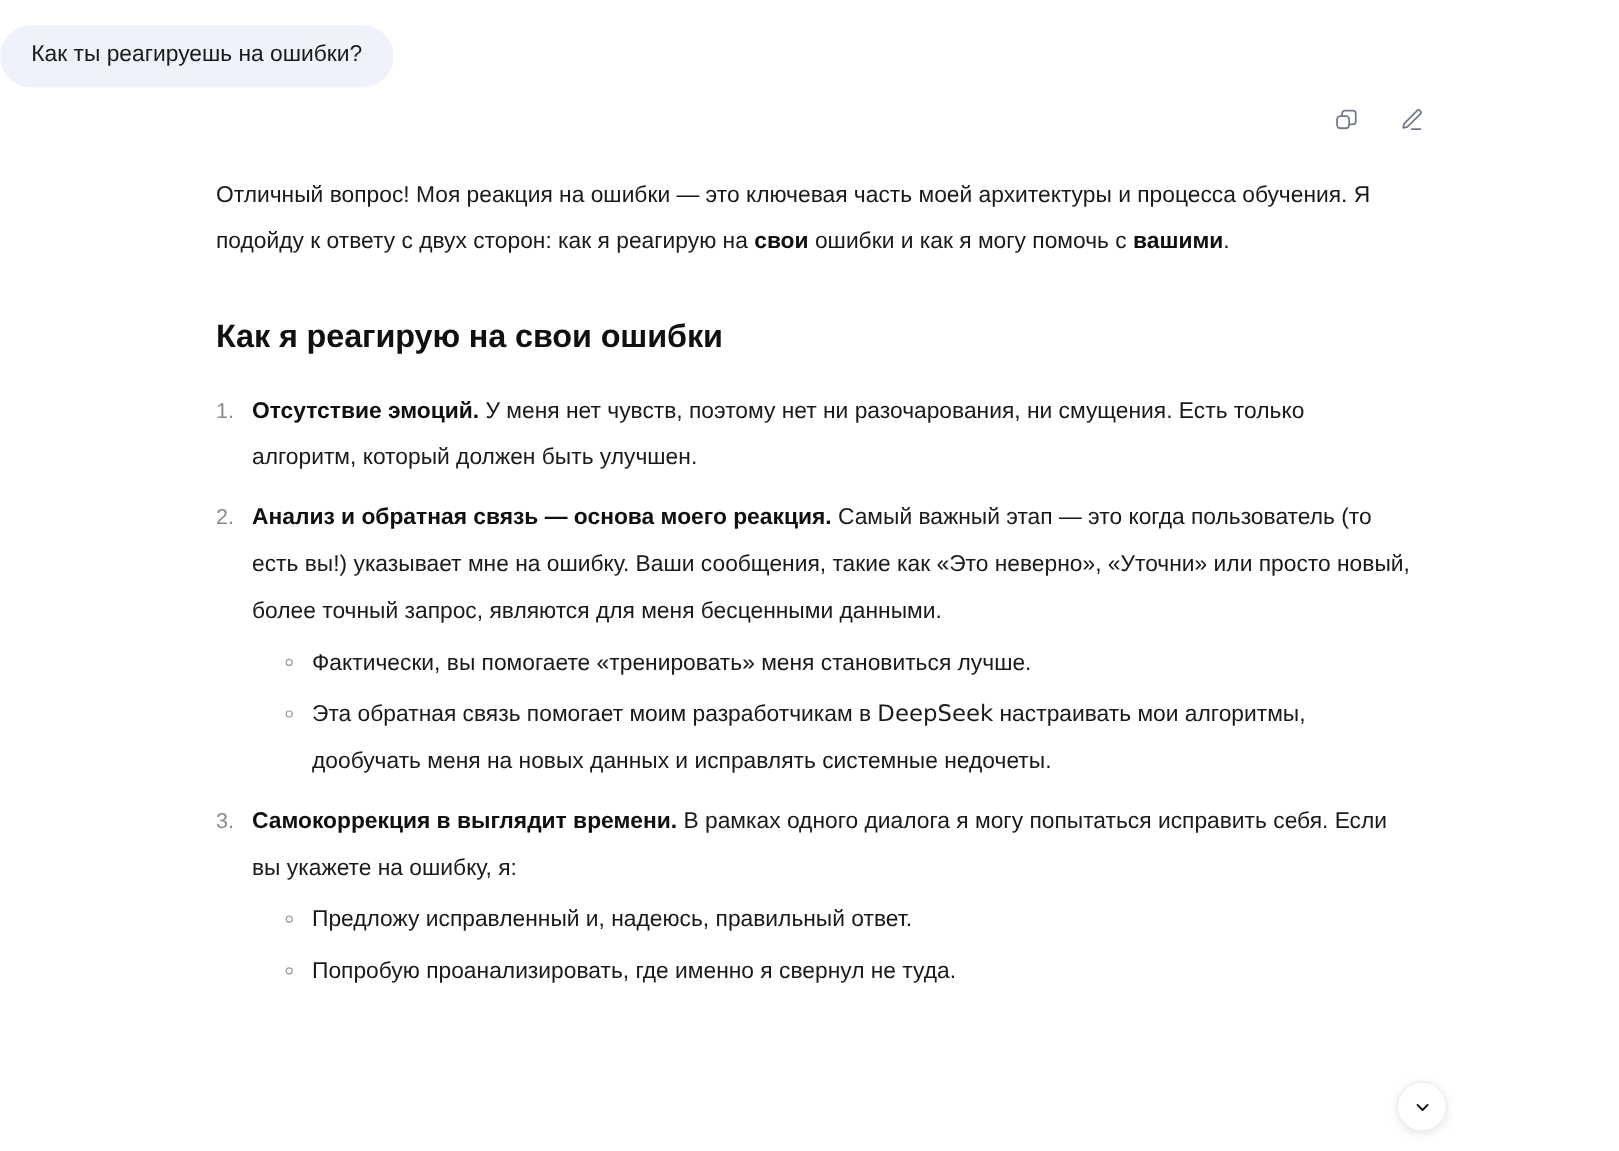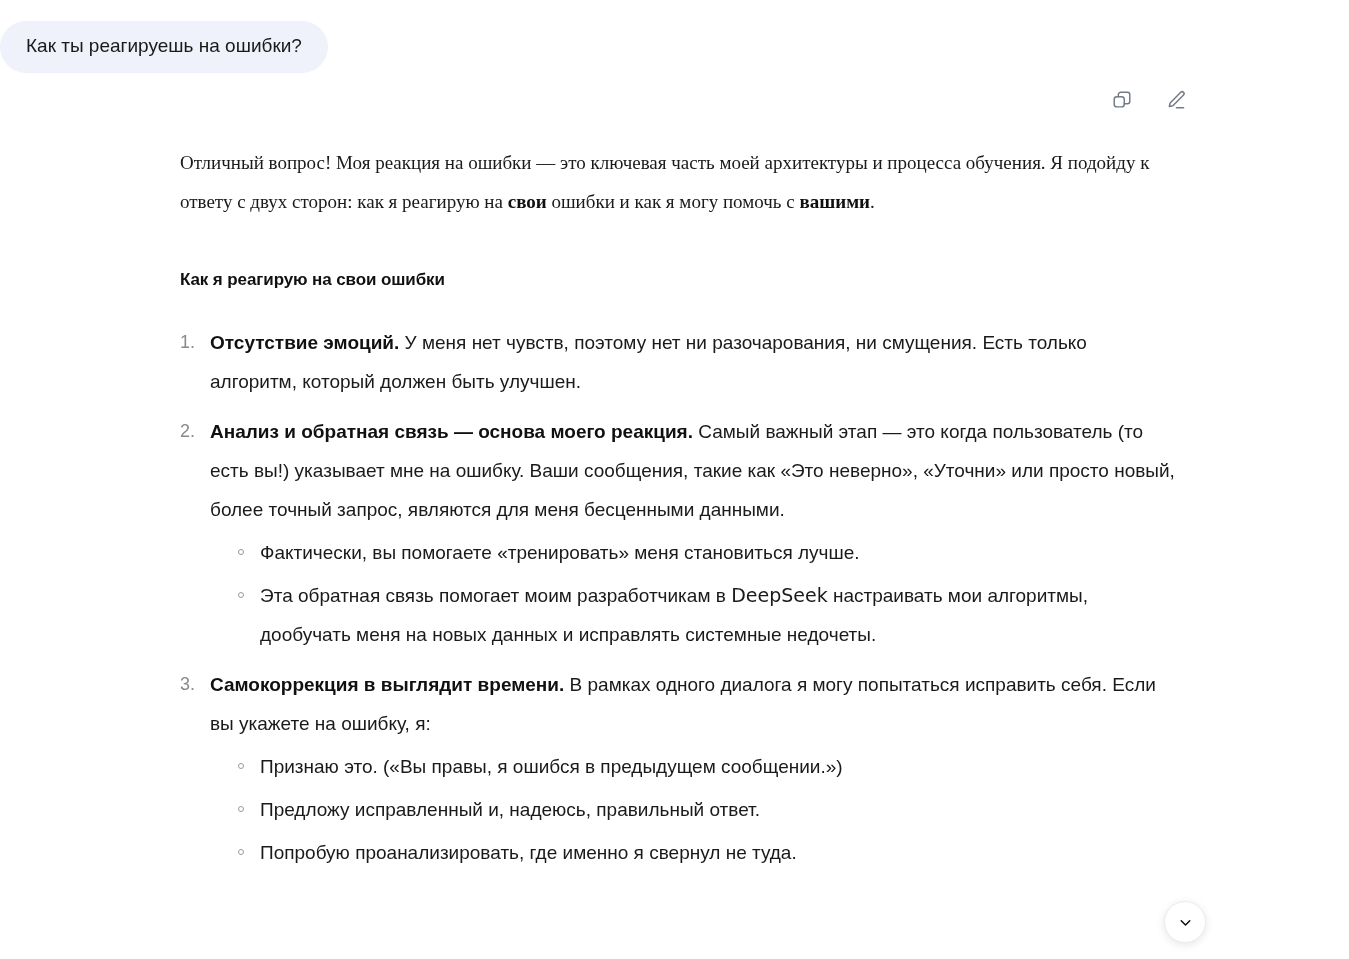--- a/index.html
+++ b/index.html
@@ -53,28 +53,28 @@
   .answer {
     padding: 30px 170px 0 180px;
     font-size: 19px;
     line-height: 39px;
     color: #1a1a1a;
   }
   .answer p {
     margin: 0 0 0 0;
   }
   .answer h2 {
-    font-size: 17px;
+    font-size: 27px;
     line-height: 34px;
     font-weight: bold;
     margin: 42px 0 26px 0;
     color: #101010;
     letter-spacing: -0.1px;
   }
-  .para-intro { margin-bottom: 0; font-family: Liberation Serif, serif; }
+  .para-intro { margin-bottom: 0; }
 
   b, strong { font-weight: bold; color: #101010; }
 
   .latin { font-family: "DejaVu Sans", sans-serif; }
 
   
   ol.num-list {
     list-style: none;
     margin: 22px 0 0 0;
     padding: 0;
@@ -184,24 +184,20 @@
         </li>
       </ul>
     </li>
 
     <li>
       <span class="marker">3.</span>
       <b>Самокоррекция в выглядит времени.</b><span> В рамках одного диалога я могу попытаться исправить себя. Если вы укажете на ошибку, я:</span>
       <ul class="sub-list">
         <li>
           <span class="dot"></span>
-          <span>Признаю это. («Вы правы, я ошибся в предыдущем сообщении.»)</span>
-        </li>
-        <li>
-          <span class="dot"></span>
           <span>Предложу исправленный и, надеюсь, правильный ответ.</span>
         </li>
         <li>
           <span class="dot"></span>
           <span>Попробую проанализировать, где именно я свернул не туда.</span>
         </li>
       </ul>
     </li>
 
   </ol>

